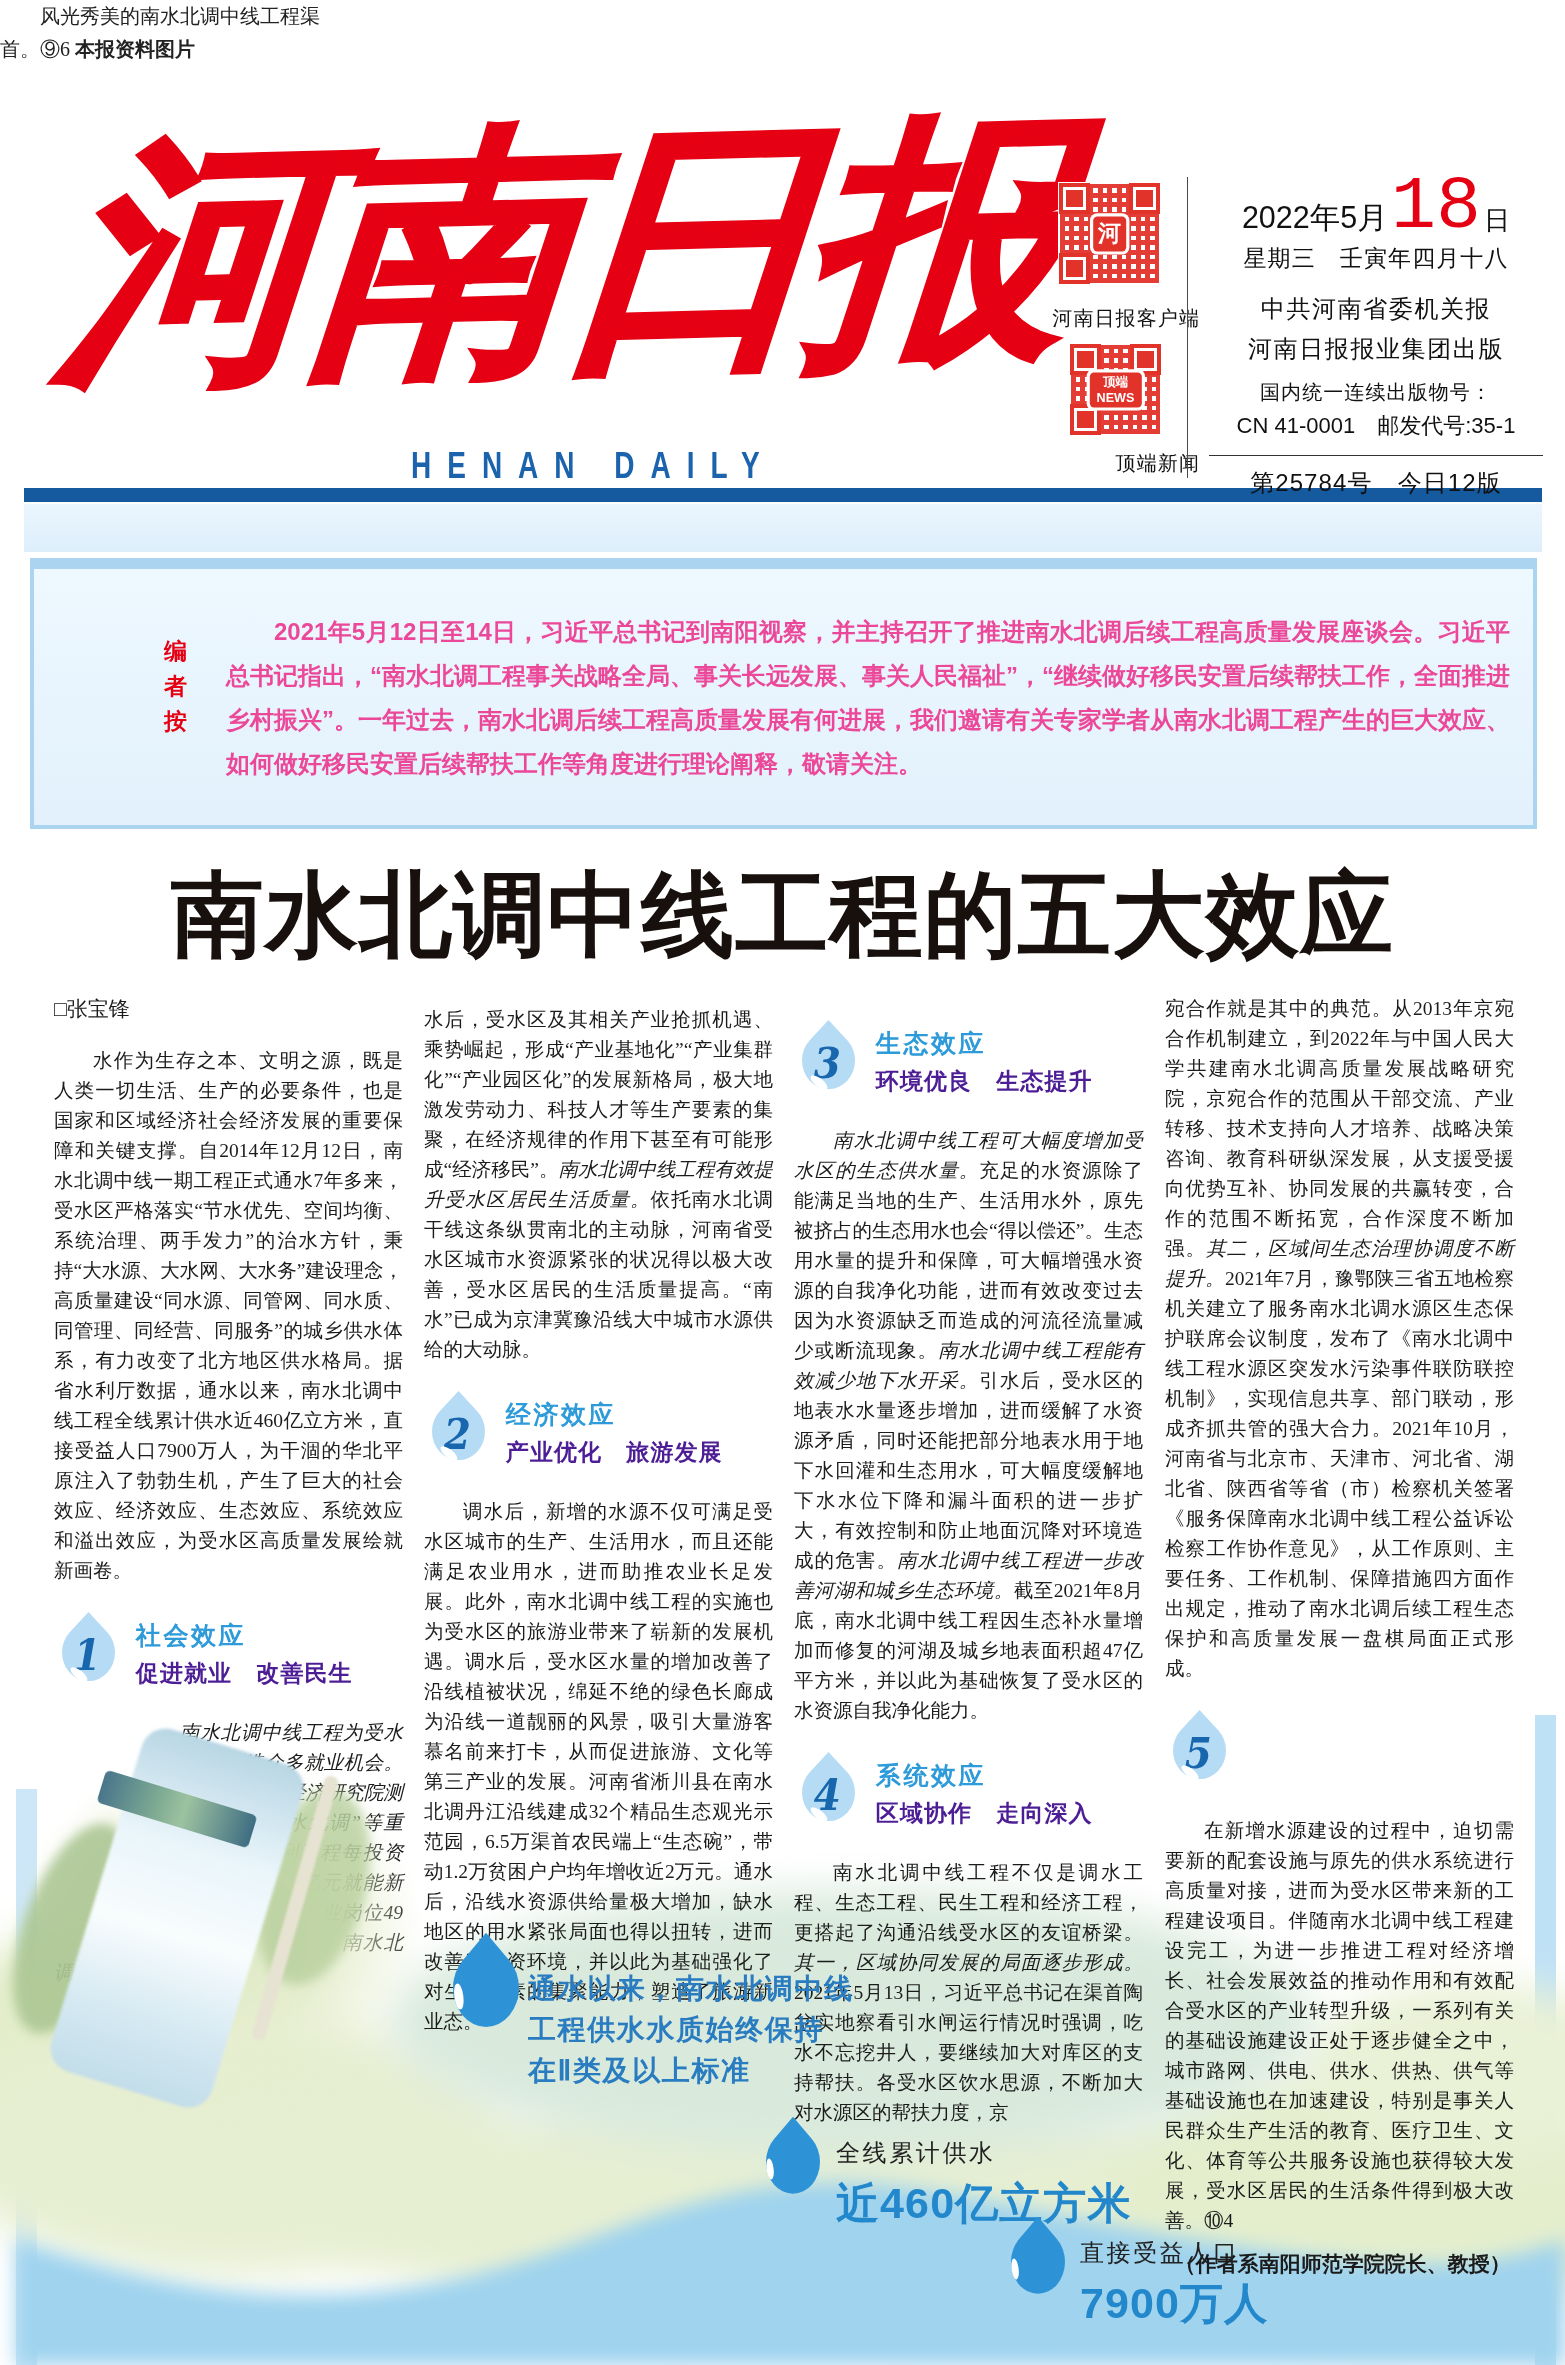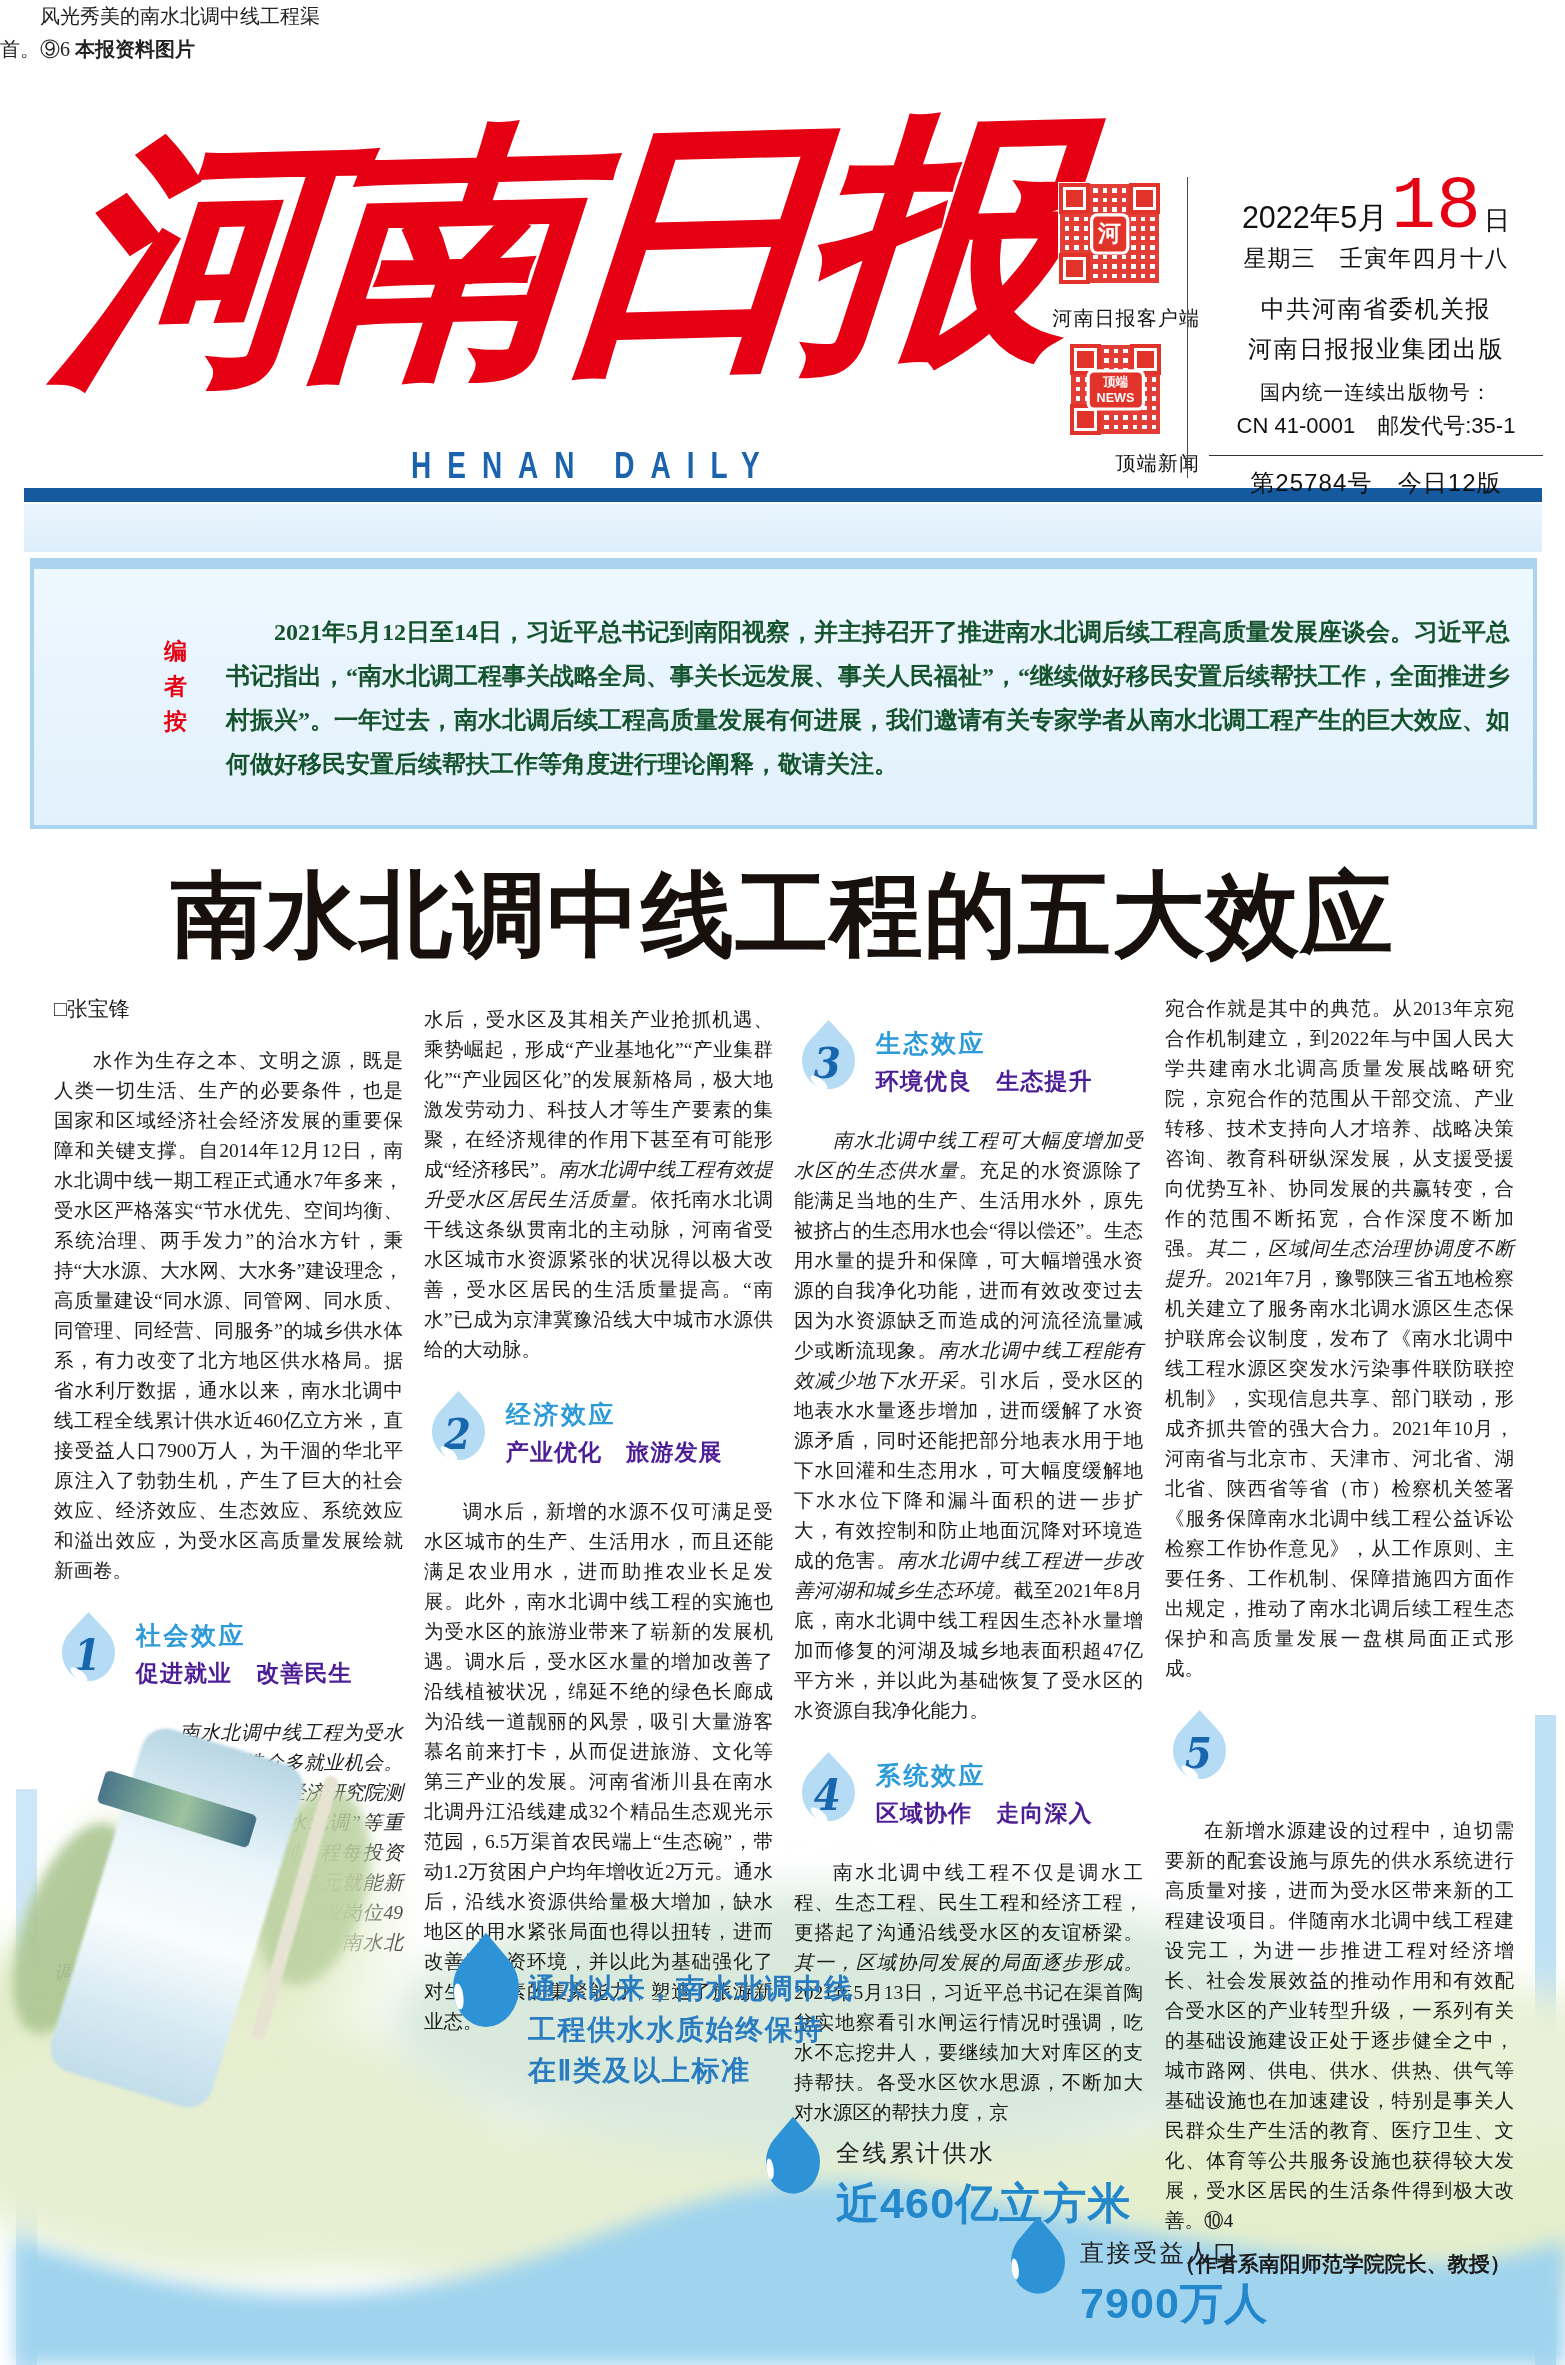--- a/index.html
+++ b/index.html
@@ -46,22 +46,22 @@
 
   
   #bar-blue{left:24px;top:488px;width:1518px;height:13.7px;background:#15599f;}
   #band-light{left:24px;top:504px;width:1518px;height:48px;
     background:linear-gradient(180deg,#eaf6fe,#ddeefb);}
   #editor-box{left:29.5px;top:558px;width:1507px;height:271px;box-sizing:border-box;
     background:linear-gradient(180deg,#eef8ff,#e2f1fc);border:4.2px solid #abd4f1;border-top-width:11.6px;}
   #editor-label{left:158px;top:634px;width:37px;font-size:23px;line-height:35px;font-weight:700;
     color:#e60013;text-align:center;letter-spacing:2.1px;z-index:6;}
   #editor-text{left:226px;top:610px;width:1284px;font-size:24px;line-height:44px;font-weight:700;
-    color:#14532d;text-align:justify;text-indent:2em;z-index:6;
-    font-family:Liberation Serif, serif;}
+    color:#ec4899;text-align:justify;text-indent:2em;z-index:6;
+    font-family:Liberation Sans, sans-serif;}
 
   
   #headline{left:0;top:853px;width:1565px;text-align:center;font-size:93px;font-weight:900;
     letter-spacing:1.1px;color:#17100d;font-family:"DejaVu Serif","Liberation Serif",serif;z-index:5;}
 
   
   .article-col{position:absolute;top:994px;width:349px;font-size:19.5px;line-height:30px;
     text-align:justify;color:#1b1b1b;z-index:2;}
   #col0{left:54px;} #col1{left:424px;margin-top:11px;} #col2{left:794px;} #col3{left:1165px;}
   .author{font-size:21px;margin-bottom:22px;}

